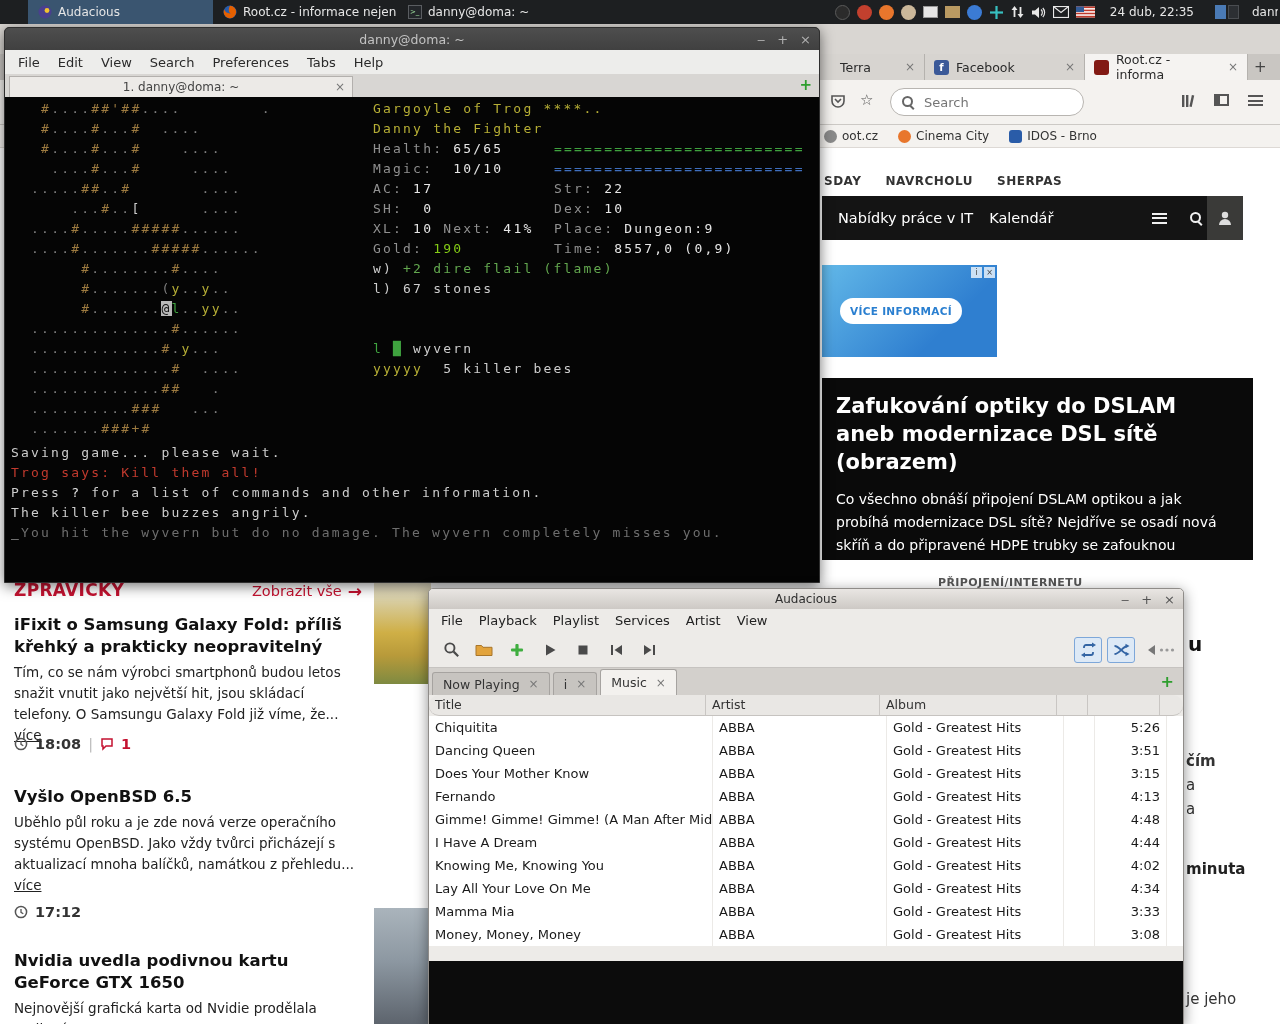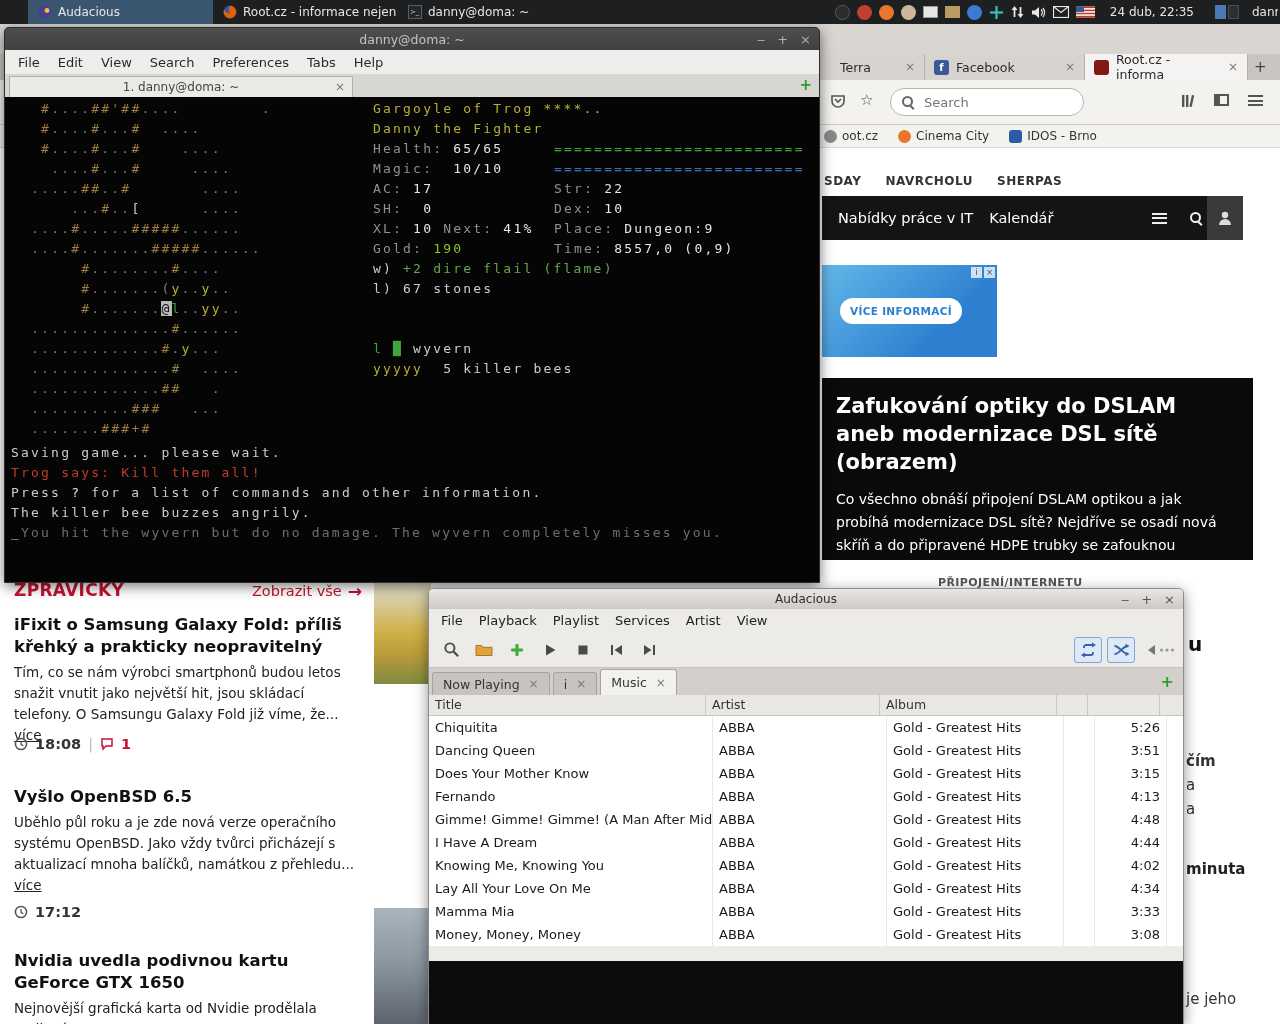--- a/index.html
+++ b/index.html
@@ -137,21 +137,21 @@
   #aud-menu span{padding:0 8px;}
   #aud-toolbar{height:35px;display:flex;align-items:center;padding:0 8px;gap:5px;background:#edebe8;border-bottom:1px solid #c6c3c0;}
   .tbtn{width:28px;height:26px;display:flex;align-items:center;justify-content:center;border-radius:3px;}
   .tbtn.toggled{border:1px solid #7da7d9;background:#dde9f6;box-sizing:border-box;}
   #aud-vol{display:flex;align-items:center;gap:3px;margin-left:6px;color:#666;}
   #aud-tabs{height:27px;background:#d3d0cc;position:relative;display:flex;align-items:flex-end;padding-left:3px;}
   .atab{height:23px;display:flex;align-items:center;gap:9px;padding:0 10px;font-size:12.5px;color:#333;
     background:#c7c4c0;border:1px solid #a6a3a0;border-bottom:none;border-radius:3px 3px 0 0;margin-right:3px;box-sizing:border-box;}
   .atab.active{background:#f3f1ee;height:26px;}
   #aud-tabplus{position:absolute;right:9px;top:4px;color:#2e9e2e;font-weight:bold;font-size:16px;}
-  #aud-header{height:20px;background:#e9e7e4;border-bottom:1px solid #c6c3c0;display:flex;font-size:12.5px;color:#333;}
+  #aud-header{height:20px;background:#e9e7e4;border-bottom:1px solid #c6c3c0;display:flex;font-size:12.5px;color:#333;border-radius:10px;}
   .hc{box-sizing:border-box;padding:2px 6px;border-right:1px solid #c9c6c3;overflow:hidden;white-space:nowrap;}
   .colw-title{width:277px;} .colw-artist{width:174px;} .colw-album{width:177px;}
   .colw-blank{width:31px;} .colw-time{width:72px;}
   #aud-list{background:#fff;}
   .plrow{height:23px;display:flex;align-items:center;font-size:13px;color:#1a1a1a;background:#fff;}
   .plc{box-sizing:border-box;padding:0 6px;border-right:1px solid #eceae7;overflow:hidden;white-space:nowrap;height:23px;line-height:23px;}
   .plc.c-title{width:284px;} .plc.c-artist{width:174px;} .plc.c-album{width:177px;}
   .plc.c-blank{width:31px;} .plc.c-time{width:72px;text-align:right;}
   #aud-black{position:absolute;left:0;right:0;top:372px;bottom:0;background:#0c0c0c;}
 </style>

